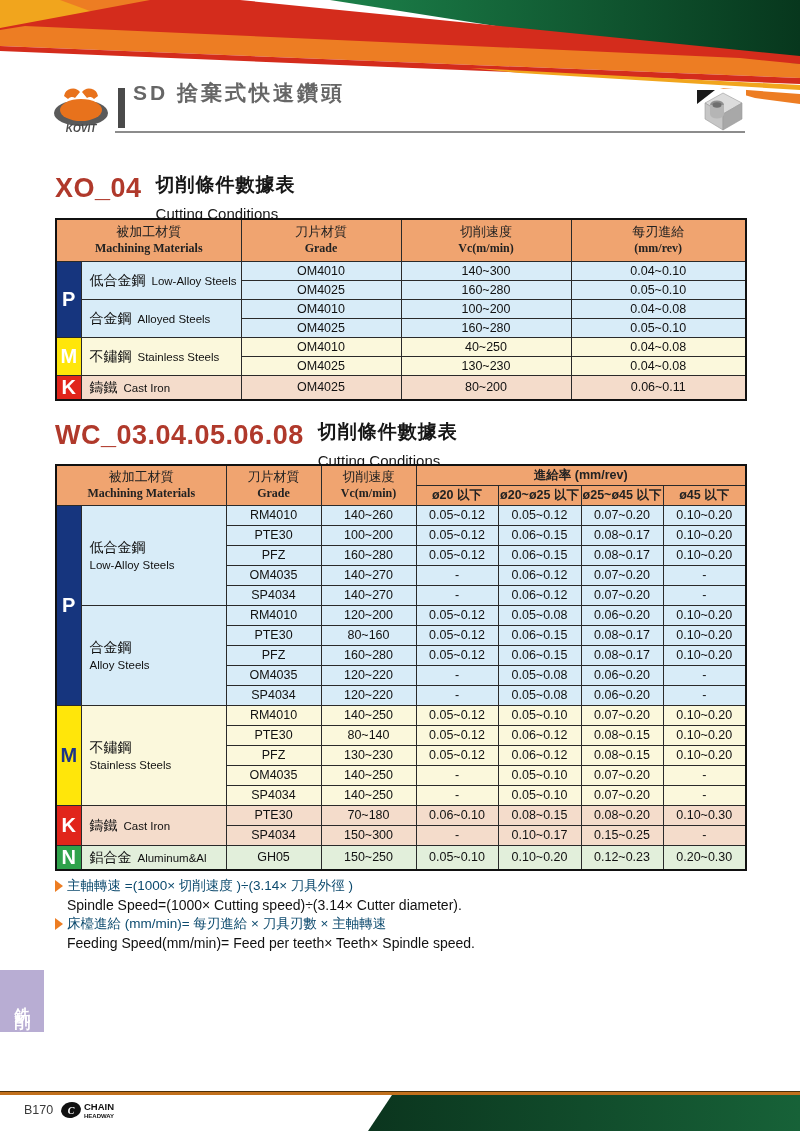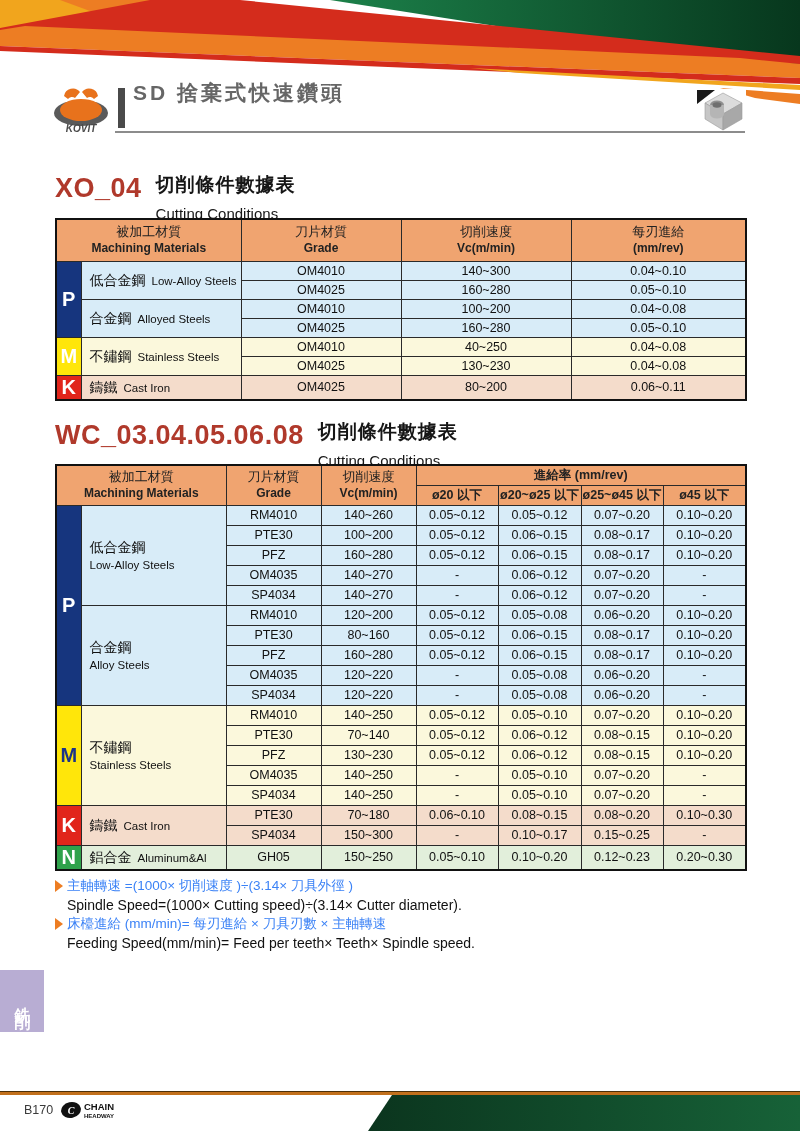--- a/index.html
+++ b/index.html
@@ -23,33 +23,33 @@
   .sec .en{font-size:15px;color:#161616;margin-top:10px;}
   #sec1{top:175px;} #sec2{top:422px;}
 
   
   #table1{position:absolute;left:55px;top:218px;}
   #table2{position:absolute;left:55px;top:464px;}
   table.ct{border-collapse:collapse;table-layout:fixed;border:2px solid #111;}
   .ct th,.ct td{border:1px solid #2a2a2a;padding:0;overflow:hidden;}
   .ct th{background:var(--header_orange);color:#222;font-weight:normal;}
   .ct th .zh{font-size:13px;line-height:1.3;}
-  .ct th .en{font-size:12px;font-weight:bold;line-height:1.25;}
+  .ct th .en{font-size:12px;font-weight:bold;line-height:1.25;font-family:Liberation Serif, serif;}
   .ct th .b{font-weight:bold;font-size:12.5px;}
   .ct td.val{text-align:center;font-size:12.5px;color:#111;}
   .ct td.letter{text-align:center;font-weight:bold;font-size:20px;font-family:"Liberation Sans",sans-serif;}
   .ct td.mat{padding-left:8px;color:#111;text-align:left;}
   .ct td.mat .mzh{font-size:14px;margin-right:6px;}
   .ct td.mat .men{font-size:11.5px;}
   .ct td.mat.stacked .mzh{display:block;margin:0 0 2px 0;}
   .ct td.mat.stacked .men{display:block;}
 
   
   #notes{position:absolute;left:55px;top:876px;width:650px;}
-  .note-line{display:flex;align-items:center;height:19px;font-size:13.5px;color:#3b82f6;}
+  .note-line{display:flex;align-items:center;height:19px;font-size:13.5px;color:#0c4a6e;}
   .note-line.en{padding-left:12px;color:#111;font-size:14px;}
   .tri{width:0;height:0;border-left:8px solid var(--banner_orange);
        border-top:6px solid transparent;border-bottom:6px solid transparent;margin-right:4px;}
 
   
   #side-tab{position:absolute;left:0;top:970px;width:44px;height:62px;background:var(--sidebar_purple);
             display:flex;align-items:center;justify-content:center;}
   #side-tab .vt{writing-mode:vertical-rl;text-orientation:upright;color:#fff;font-weight:bold;
                 font-size:16px;letter-spacing:7px;}
 
@@ -341,21 +341,21 @@
             </td>
             <td class="val grade">RM4010</td>
             <td class="val">140~250</td>
             <td class="val">0.05~0.12</td>
             <td class="val">0.05~0.10</td>
             <td class="val">0.07~0.20</td>
             <td class="val">0.10~0.20</td>
           </tr>
           <tr style="height: 20px; background: rgb(251, 248, 220);">
             <td class="val grade">PTE30</td>
-            <td class="val">70~140</td>
+            <td class="val">80~140</td>
             <td class="val">0.05~0.12</td>
             <td class="val">0.06~0.12</td>
             <td class="val">0.08~0.15</td>
             <td class="val">0.10~0.20</td>
           </tr>
           <tr style="height: 20px; background: rgb(251, 248, 220);">
             <td class="val grade">PFZ</td>
             <td class="val">130~230</td>
             <td class="val">0.05~0.12</td>
             <td class="val">0.06~0.12</td>

